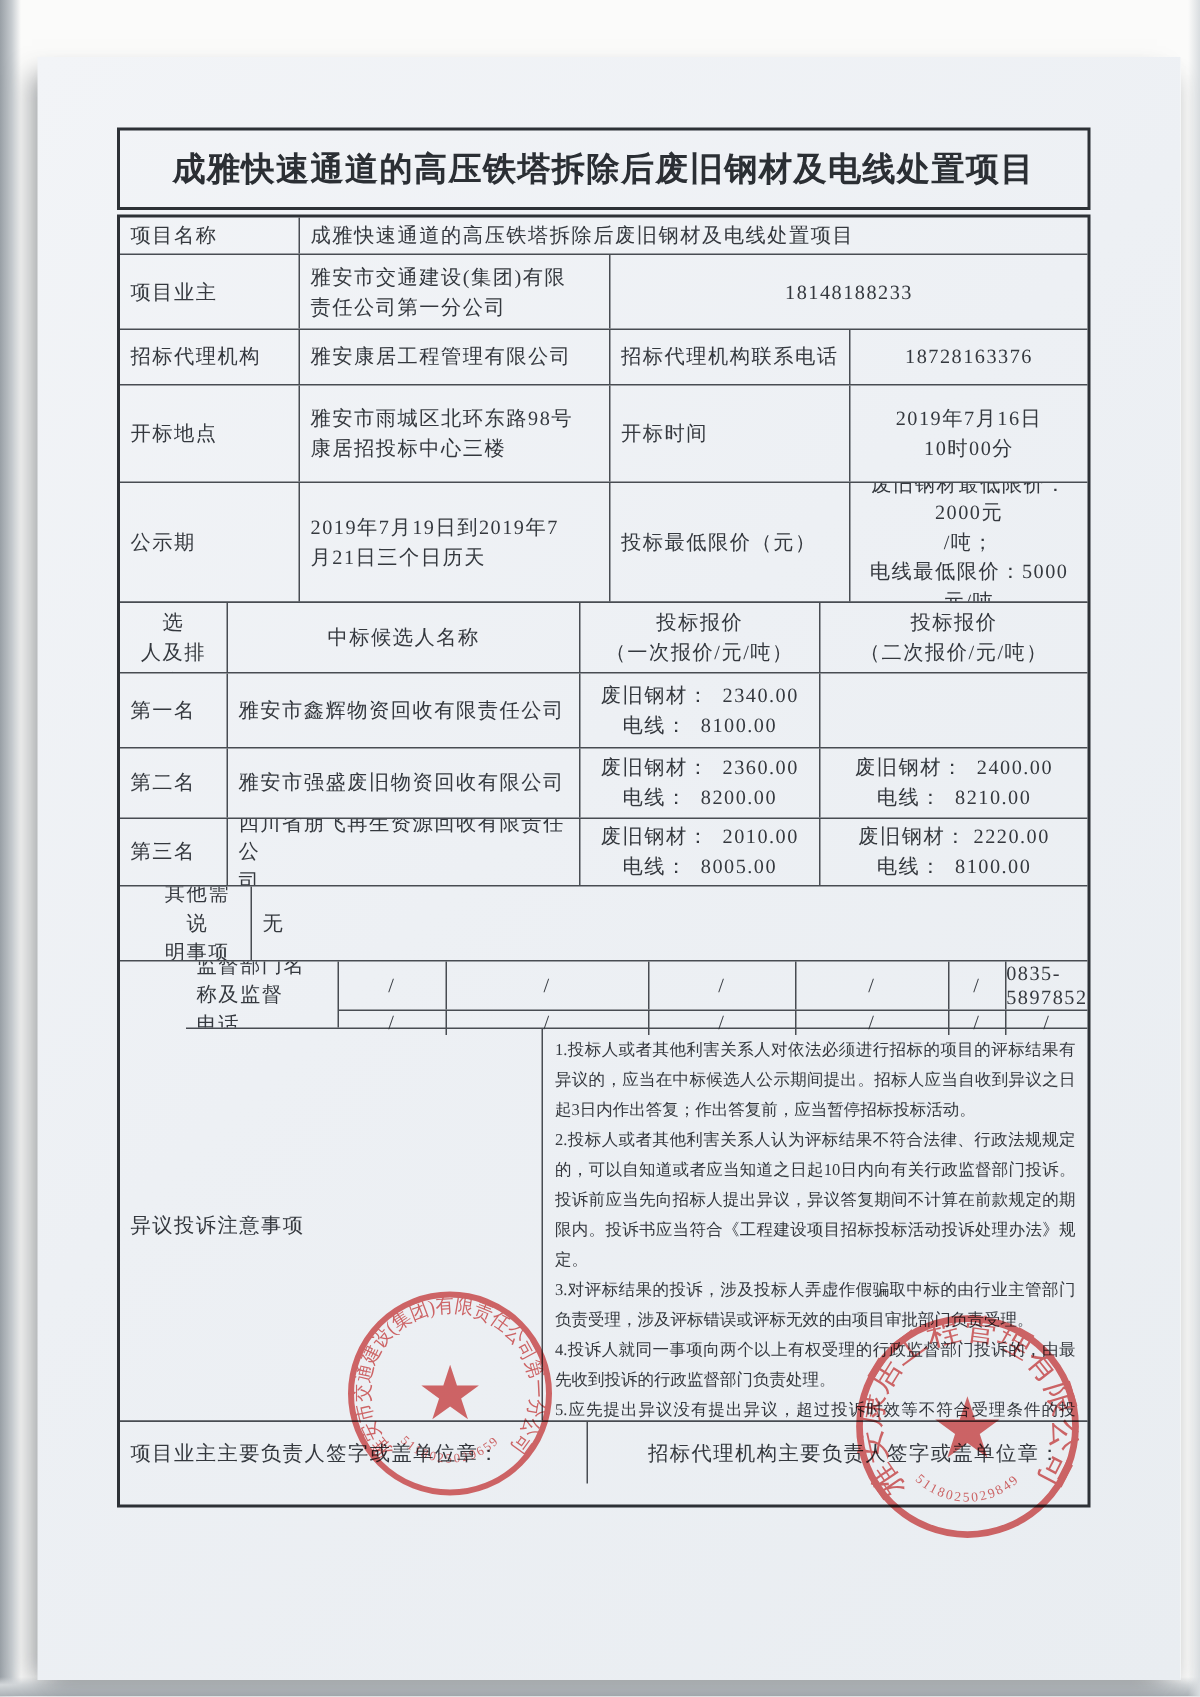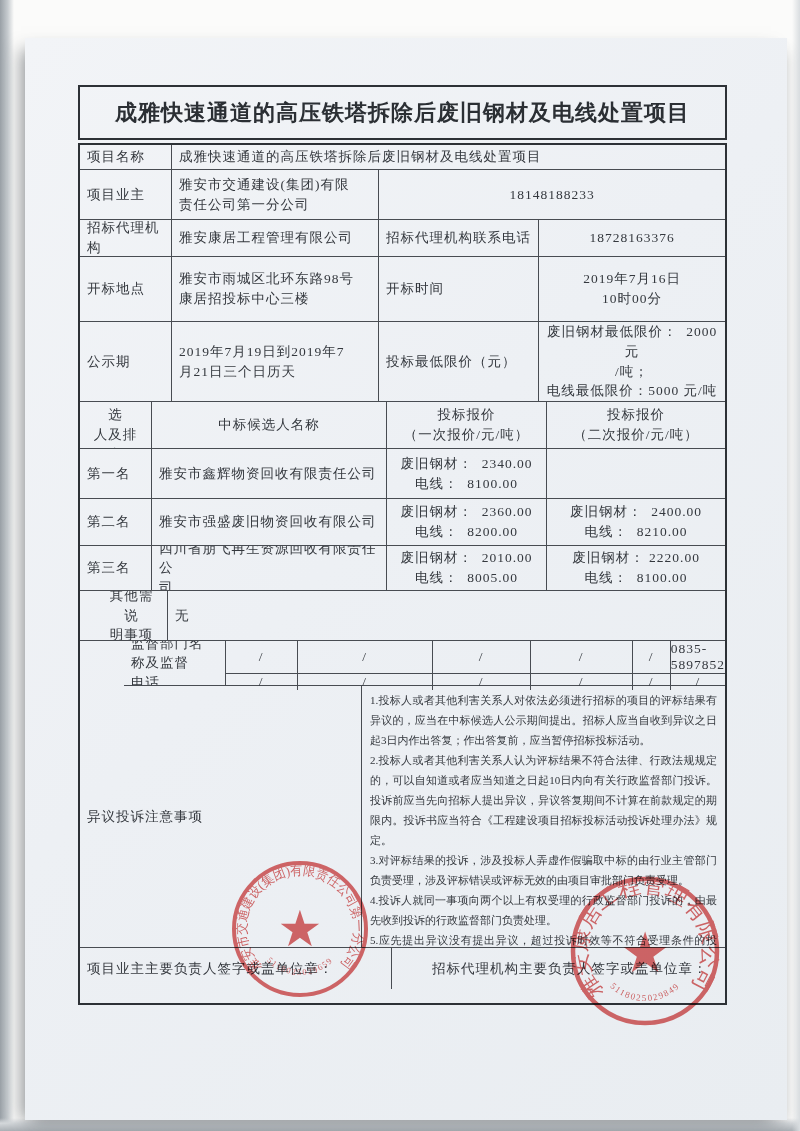--- a/index.html
+++ b/index.html
@@ -32,21 +32,21 @@
     display:flex;flex-direction:column;font-size:13.5px;letter-spacing:1px;
   }
   .t-row{display:flex;align-items:stretch;border-bottom:1px solid #484c52;box-sizing:border-box;flex:0 0 auto;}
   .t-row:last-child{border-bottom:none;}
   .thick-top{border-top:1px solid #484c52;margin-top:-1px;}
   .cell{box-sizing:border-box;border-right:1px solid #484c52;padding:2px 7px;
     display:flex;flex-direction:column;justify-content:center;overflow:hidden;
     white-space:pre-wrap;line-height:1.45;}
   .cell.last{border-right:none;flex:1;}
   .c{text-align:center;}
-  .wlab{width:92px;}  .wval{width:207px;}  .wlab2{width:160px;}
+  .wlab{width:120px;}  .wval{width:207px;}  .wlab2{width:160px;}
   .wrank{width:72px;}  .wname{width:235px;} .wbid1{width:160px;}
   .wobj{width:282px;}  .wsup{width:102px;}  .wsig{width:312px;}
   .h-r1{height:25px;} .h-r2{height:50px;} .h-r3{height:37px;} .h-r4{height:65px;}
   .h-r5{height:80px;} .h-r6{height:48px;} .h-r7{height:50px;} .h-r8{height:47px;}
   .h-r9{height:45px;} .h-r10{height:50px;padding-left:16px;} .h-r11{height:45px;margin-left:44px;} .h-r12{height:262px;}
   .h-r13{height:42px;gap:33px;}
   .sup-stack{flex:1;display:flex;flex-direction:column;}
   .sup-sub{display:flex;flex:1;border-bottom:1px solid #484c52;}
   .sup-sub:last-child{border-bottom:none;}
   .sc{box-sizing:border-box;border-right:1px solid #484c52;display:flex;

